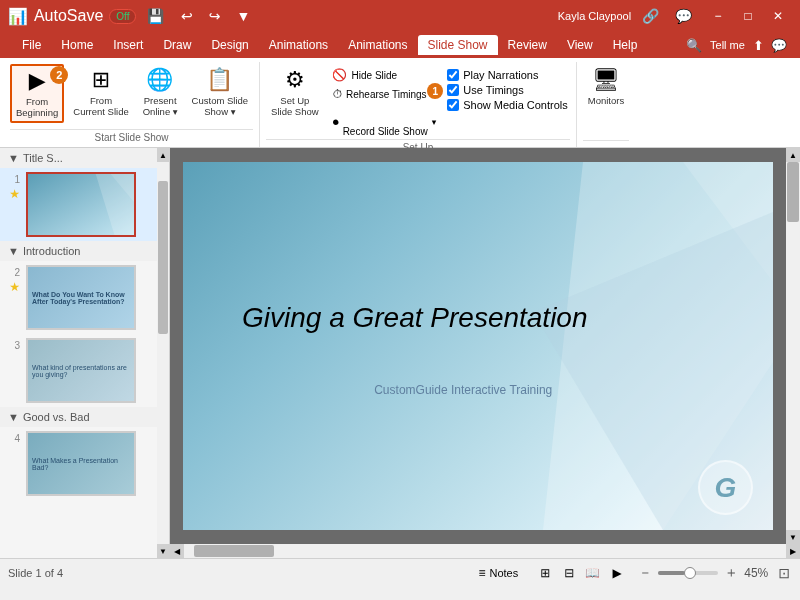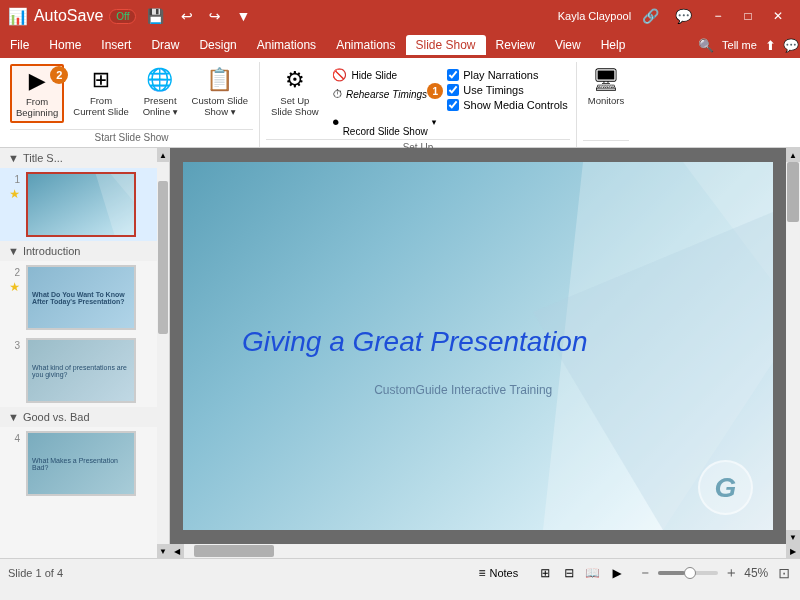--- a/index.html
+++ b/index.html
@@ -23,21 +23,21 @@
     .title-btn { background: none; border: none; color: white; cursor: pointer; font-size: 14px; padding: 2px 5px; }
     .win-controls { display: flex; gap: 2px; }
     .win-ctrl { width: 28px; height: 22px; background: none; border: none; color: white; cursor: pointer; font-size: 12px; display: flex; align-items: center; justify-content: center; }
 
     
     .menu-bar {
       height: 26px;
       background: #c0392b;
       display: flex;
       align-items: center;
-      padding: 0 0;
+      padding: 0 12px;
     }
     .menu-item {
       color: white;
       padding: 3px 10px;
       cursor: pointer;
       font-size: 12px;
       border-radius: 2px;
     }
     .menu-item.active { background: white; color: #c0392b; border-radius: 3px 3px 0 0; }
 
@@ -194,24 +194,23 @@
       height: 100%;
       background: linear-gradient(135deg, #5ba0b8 0%, #88c0d4 30%, #b8dce8 60%, #d8eef6 80%, white 100%);
       position: absolute;
     }
     .slide-title-text {
       position: absolute;
       top: 38%;
       left: 10%;
       right: 15%;
       font-size: 28px;
-      color: #1d4ed8;
+      color: #000000;
       font-style: italic;
       font-weight: 300;
-      margin-top: 24px;
     }
     .slide-subtitle-text {
       position: absolute;
       top: 60%;
       left: 10%;
       right: 15%;
       font-size: 12px;
       color: #6080a0;
       text-align: center;
     }
@@ -380,21 +379,21 @@
 
       <div class="ribbon-col">
         <div style="display:flex;flex-direction:column;gap:1px;margin-top:2px;">
           <button class="ribbon-btn-small">
             <span style="font-size:12px;">🚫</span>
             <span style="font-size:10px;">Hide Slide</span>
           </button>
           <div class="badge-container" style="width:100%;">
             <button class="ribbon-btn-small">
               <span style="font-size:12px;">⏱</span>
-              <span style="font-size:10px;font-style:italic;">Rehearse Timings</span>
+              <span style="font-size:10px;">Rehearse Timings</span>
             </button>
             <div class="badge-orange" style="top:-2px;right:-2px;width:16px;height:16px;font-size:10px;">
               <span>1</span>
             </div>
           </div>
           <button class="ribbon-btn-small">
             <span style="font-size:12px;">⏺</span>
             <span style="font-size:10px;margin-top:20px;">Record Slide Show</span>
             <span style="font-size:9px;">▾</span>
           </button>

